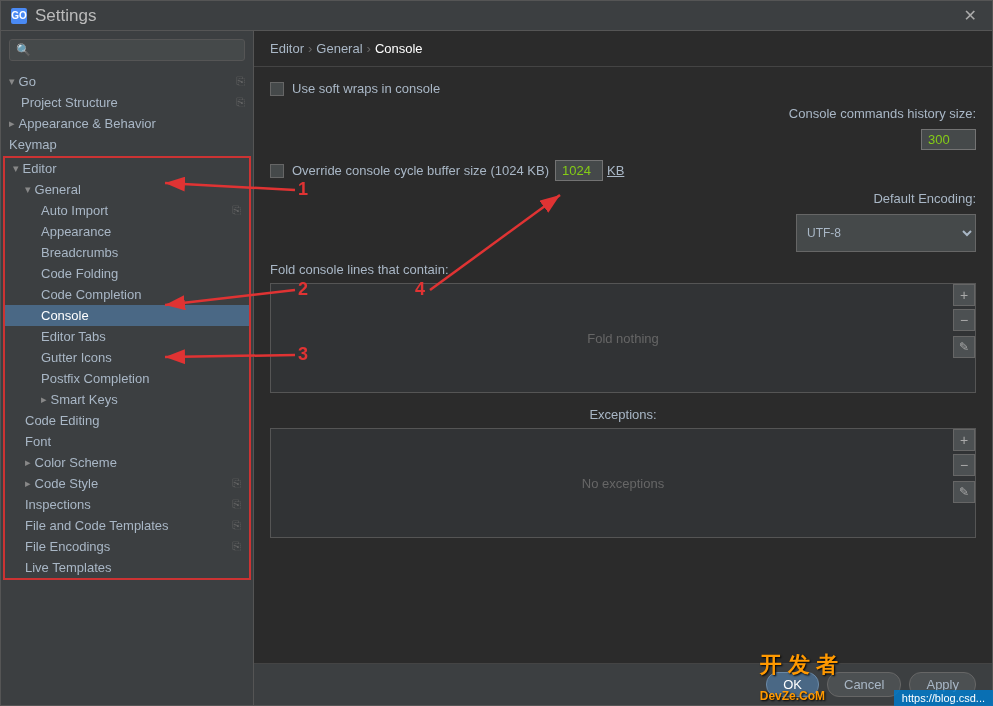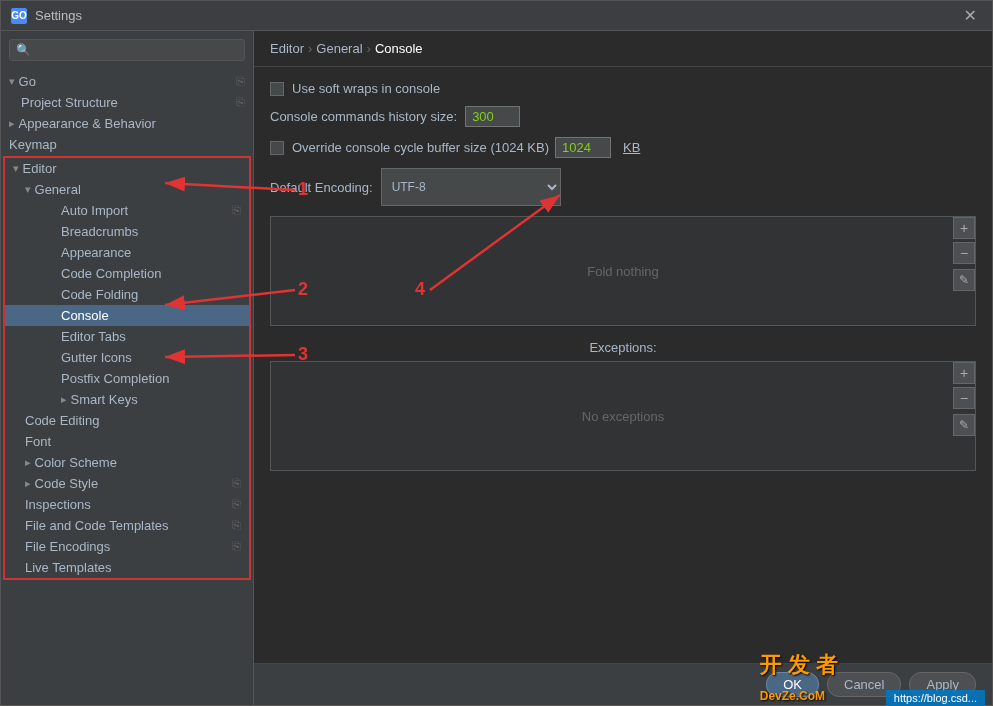--- a/index.html
+++ b/index.html
@@ -38,21 +38,21 @@
       border-radius: 2px;
       display: flex;
       align-items: center;
       justify-content: center;
       color: white;
       font-size: 10px;
       font-weight: bold;
     }
     .titlebar-title {
       color: #bbb;
-      font-size: 13px;
+      font-size: 17px;
     }
     .titlebar-close {
       margin-left: auto;
       color: #aaa;
       cursor: pointer;
       font-size: 16px;
       padding: 0 5px;
     }
     .content {
       display: flex;
@@ -112,21 +112,21 @@
       margin-right: 4px;
       font-size: 11px;
       color: #888;
     }
     .tree-item .copy-icon {
       margin-left: auto;
       color: #666;
       font-size: 11px;
     }
     .indent-1 { padding-left: 20px; }
-    .indent-2 { padding-left: 56px; }
+    .indent-2 { padding-left: 36px; }
     .main-panel {
       flex: 1;
       display: flex;
       flex-direction: column;
       background: #2b2b2b;
       overflow: hidden;
     }
     .breadcrumb {
       padding: 10px 16px;
       color: #a9b7c6;
@@ -162,23 +162,24 @@
       flex-shrink: 0;
       display: flex;
       align-items: center;
       justify-content: center;
     }
     .setting-label {
       color: #a9b7c6;
     }
     .setting-label-row {
       display: flex;
-      align-items: center;
+      align-items: flex-end;
       margin-bottom: 10px;
       gap: 8px;
+      flex-direction: column;
     }
     .input-small {
       background: #45494a;
       border: 1px solid #737373;
       color: #84cc16;
       padding: 2px 6px;
       width: 55px;
       font-size: 13px;
       outline: none;
     }
@@ -305,21 +306,21 @@
       top: 0;
       left: 0;
       width: 993px;
       height: 706px;
       pointer-events: none;
       z-index: 100;
     }
     .watermark {
       position: absolute;
       bottom: 0;
-      right: 8px;
+      right: 0;
       background: rgba(0,120,200,0.85);
       color: #fff;
       padding: 2px 8px;
       font-size: 11px;
       z-index: 99;
     }
     .watermark-orange {
       position: absolute;
       bottom: 0;
       right: 155px;
@@ -382,33 +383,33 @@
             <span class="icon">▾</span>
             <span>General</span>
           </div>
 
           <div class="tree-item indent-2">
             <span>Auto Import</span>
             <span class="copy-icon">⎘</span>
           </div>
 
           <div class="tree-item indent-2">
+            <span>Appearance</span>
+          </div>
+
+          <div class="tree-item indent-2">
             <span>Breadcrumbs</span>
           </div>
 
           <div class="tree-item indent-2">
-            <span>Appearance</span>
+            <span>Code Folding</span>
           </div>
 
           <div class="tree-item indent-2">
             <span>Code Completion</span>
-          </div>
-
-          <div class="tree-item indent-2">
-            <span>Code Folding</span>
           </div>
 
           <div class="tree-item indent-2 selected">
             <span>Console</span>
           </div>
 
           <div class="tree-item indent-2">
             <span>Editor Tabs</span>
           </div>
 
@@ -483,31 +484,32 @@
         </div>
 
         <div class="setting-label-row">
           <span class="setting-label">Console commands history size:</span>
           <input class="input-small" type="text" value="300" style="">
         </div>
 
         <div class="setting-row">
           <div class="checkbox"></div>
           <span class="setting-label">Override console cycle buffer size (1024 KB)</span>
-          <input class="input-small" type="text" style="margin-left: 6px; width: 56px;" value="1024">
-          <span class="input-unit" style="margin-left: 12px; text-decoration: underline;">KB</span>
+          <input class="input-small" type="text" style="margin-left: 6px; width: 48px;" value="1024">
+          <span class="input-unit" style="margin-left: 4px; text-decoration: underline;">KB</span>
         </div>
 
         <div class="setting-label-row">
           <span class="setting-label">Default Encoding:</span>
           <select class="select-dropdown">
             <option>UTF-8</option>
           </select>
         </div>
 
+        <div class="section-title">Fold console lines that contain:</div>
         <div class="fold-area">
           <div class="fold-area-content">
             <span>Fold nothing</span>
           </div>
           <div class="fold-area-buttons">
             <div class="side-btn">+</div>
             <div class="side-btn">−</div>
             <div class="pencil-btn">✎</div>
           </div>
         </div>

